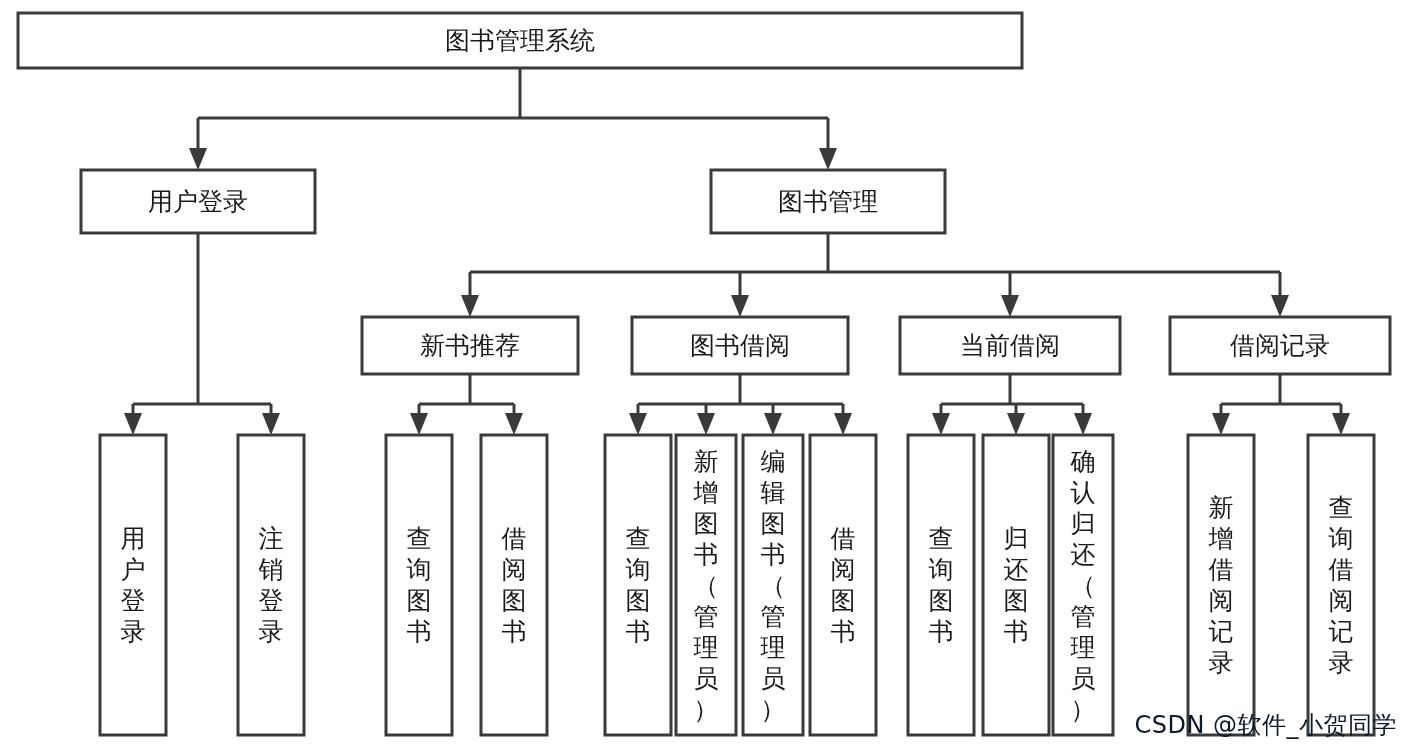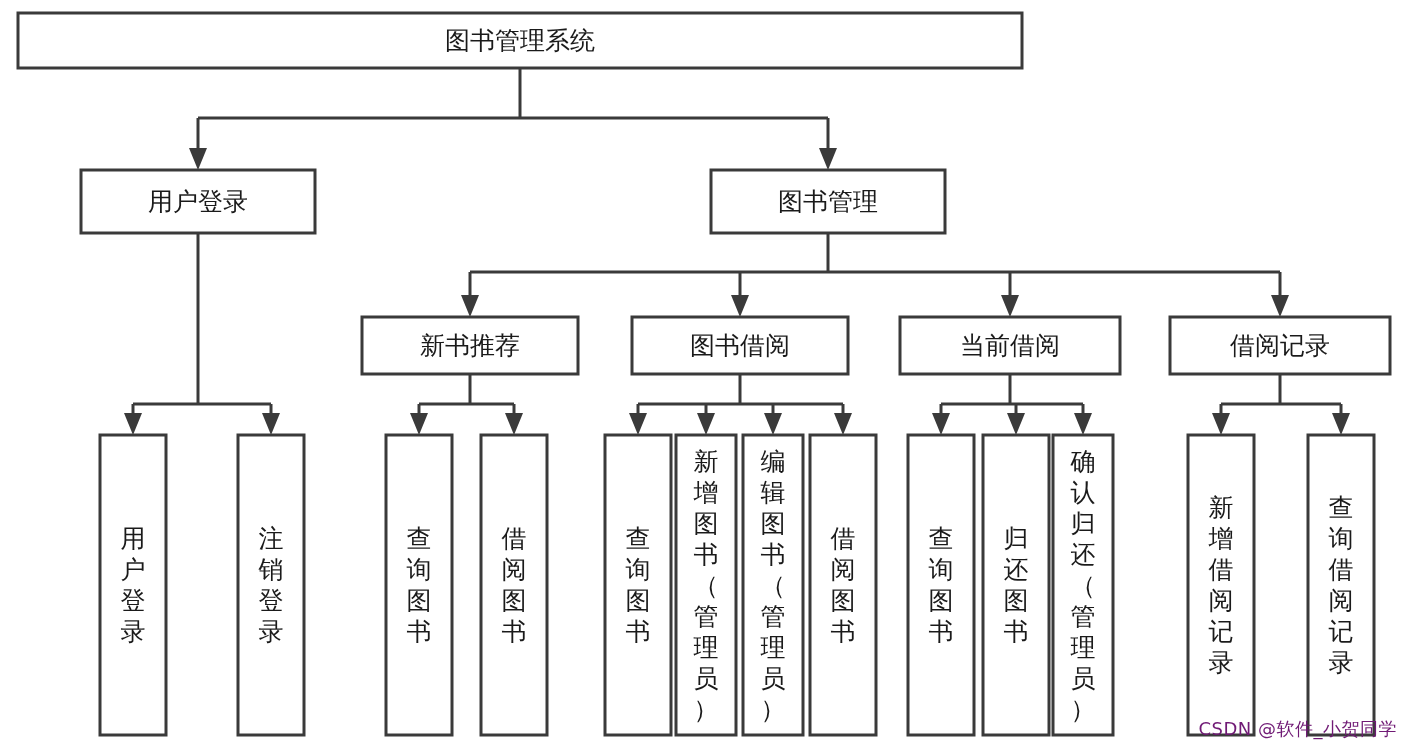--- a/index.html
+++ b/index.html
@@ -55,22 +55,22 @@
     font-size: 25px;
     fill: #1a1a1a;
     text-anchor: middle;
     white-space: pre;
   }
   .watermark {
     position: absolute;
     right: 8px;
     bottom: 6px;
     font-family: "DejaVu Sans", "Liberation Sans", sans-serif;
-    font-size: 18px;
-    color: #701a75;
+    font-size: 24px;
+    color: #0f172a;
     letter-spacing: 0.5px;
     user-select: none;
   }
 </style>
 </head>
 <body>
 
 <div id="diagram-root">
   <svg id="flow" viewBox="0 0 1405 747">
     <g id="edges-layer">

